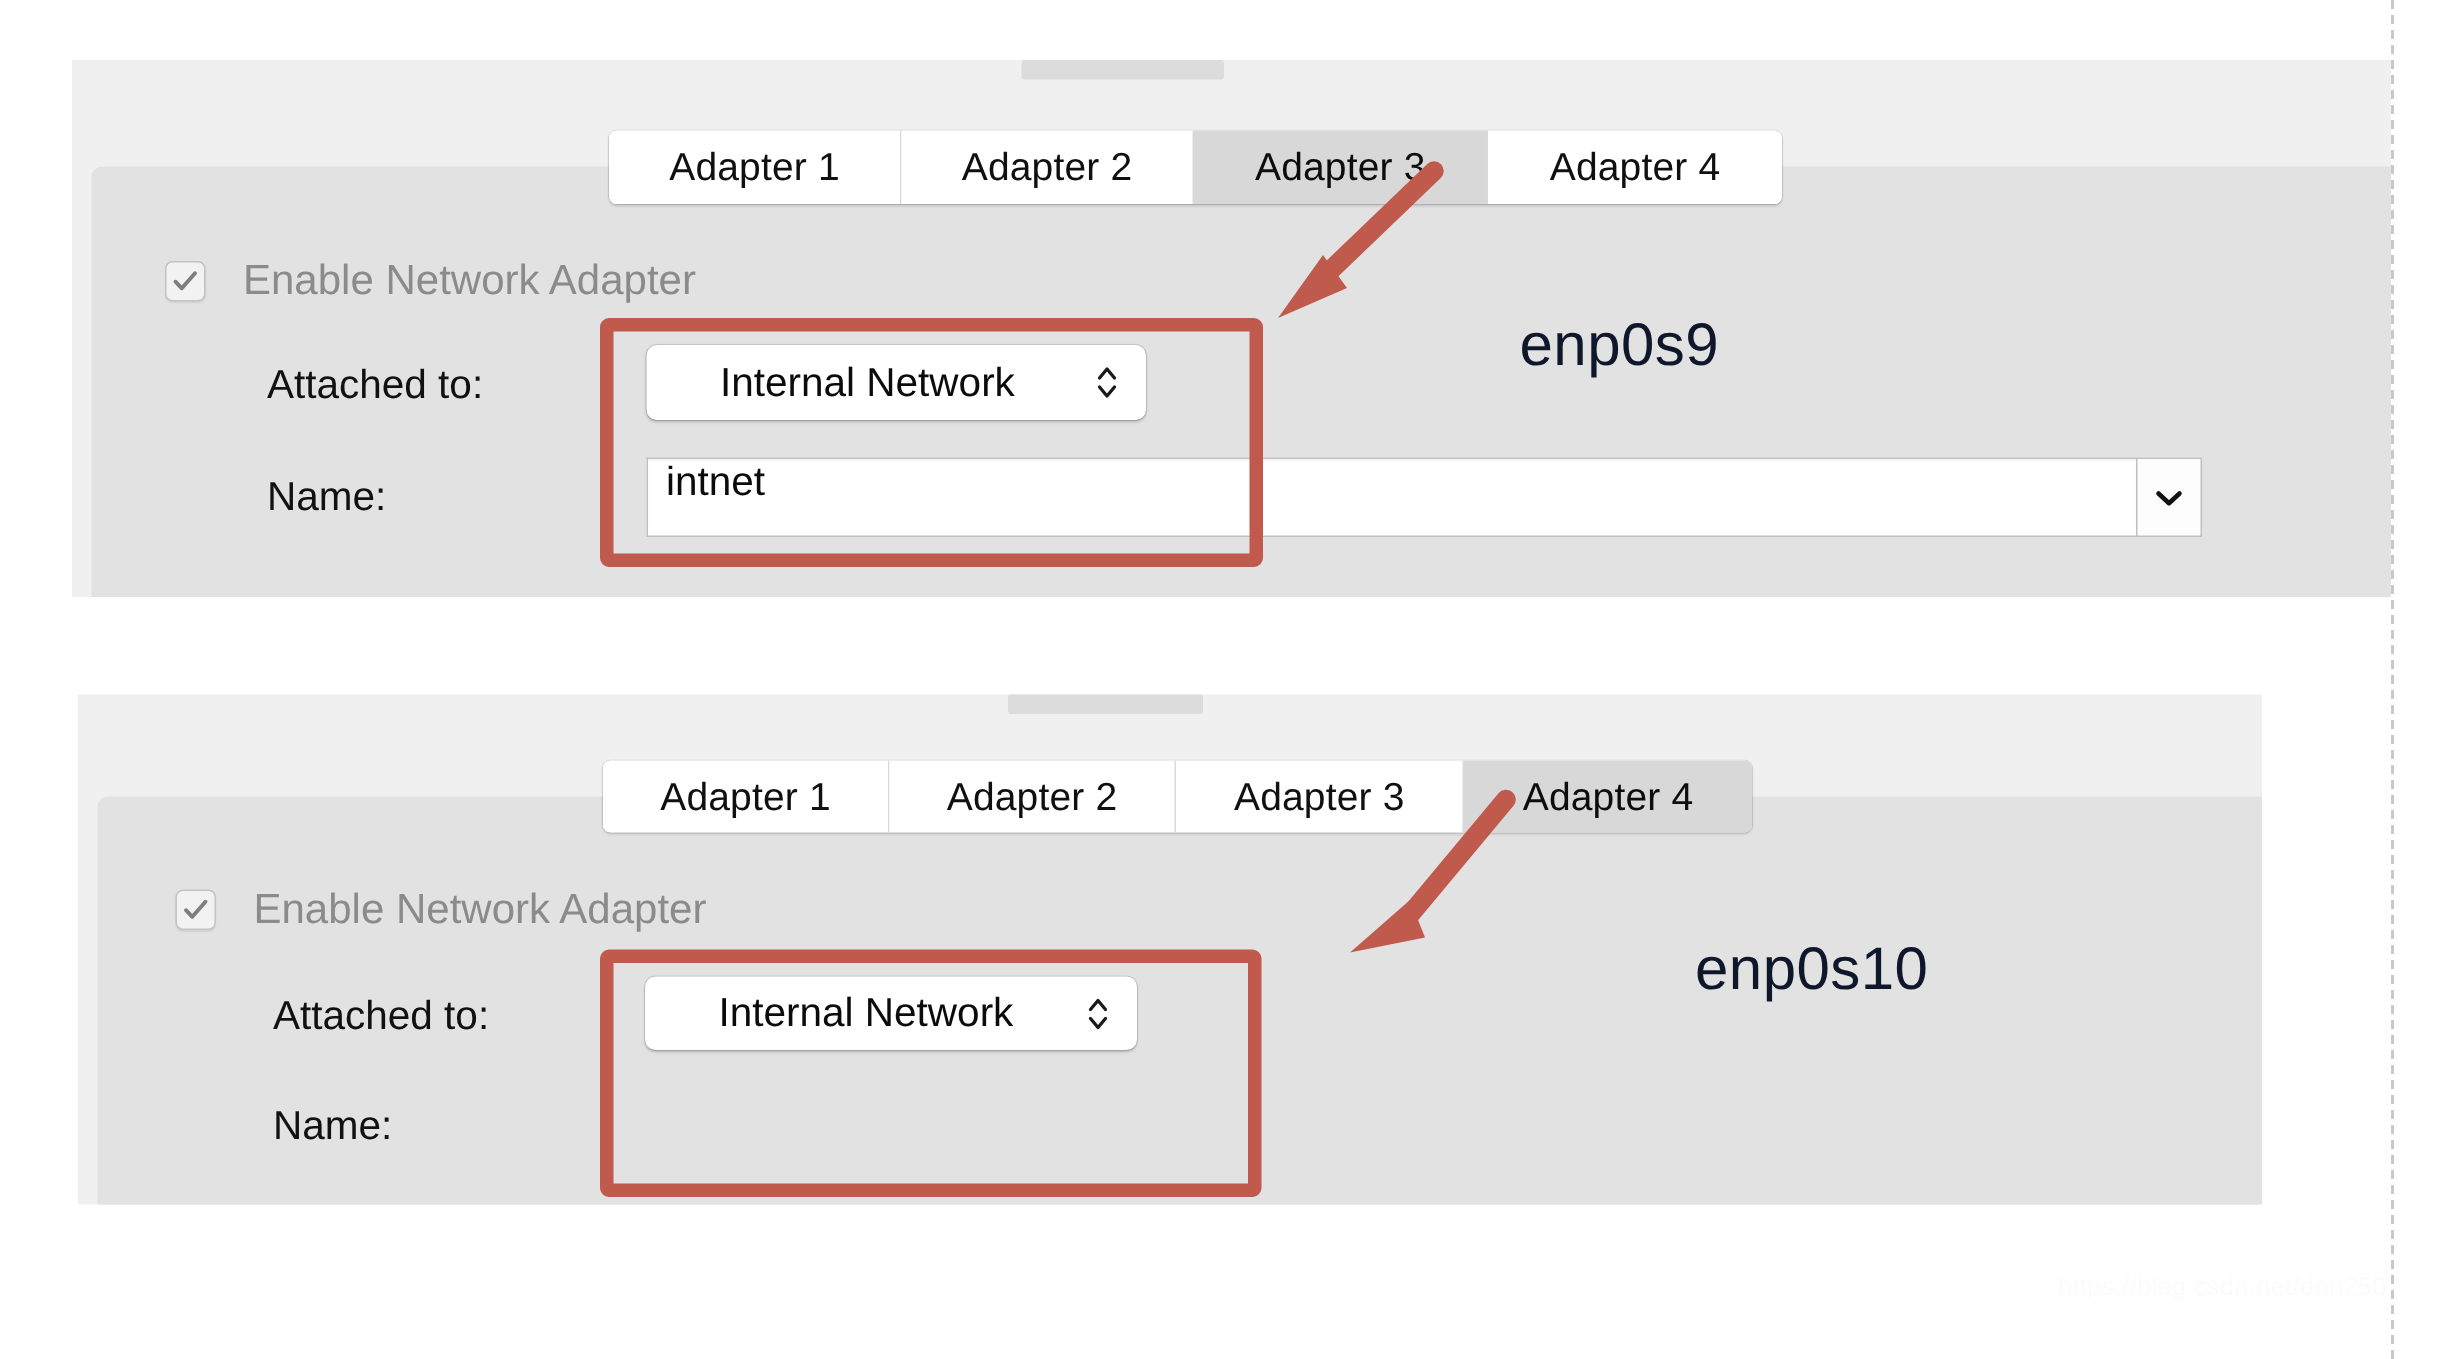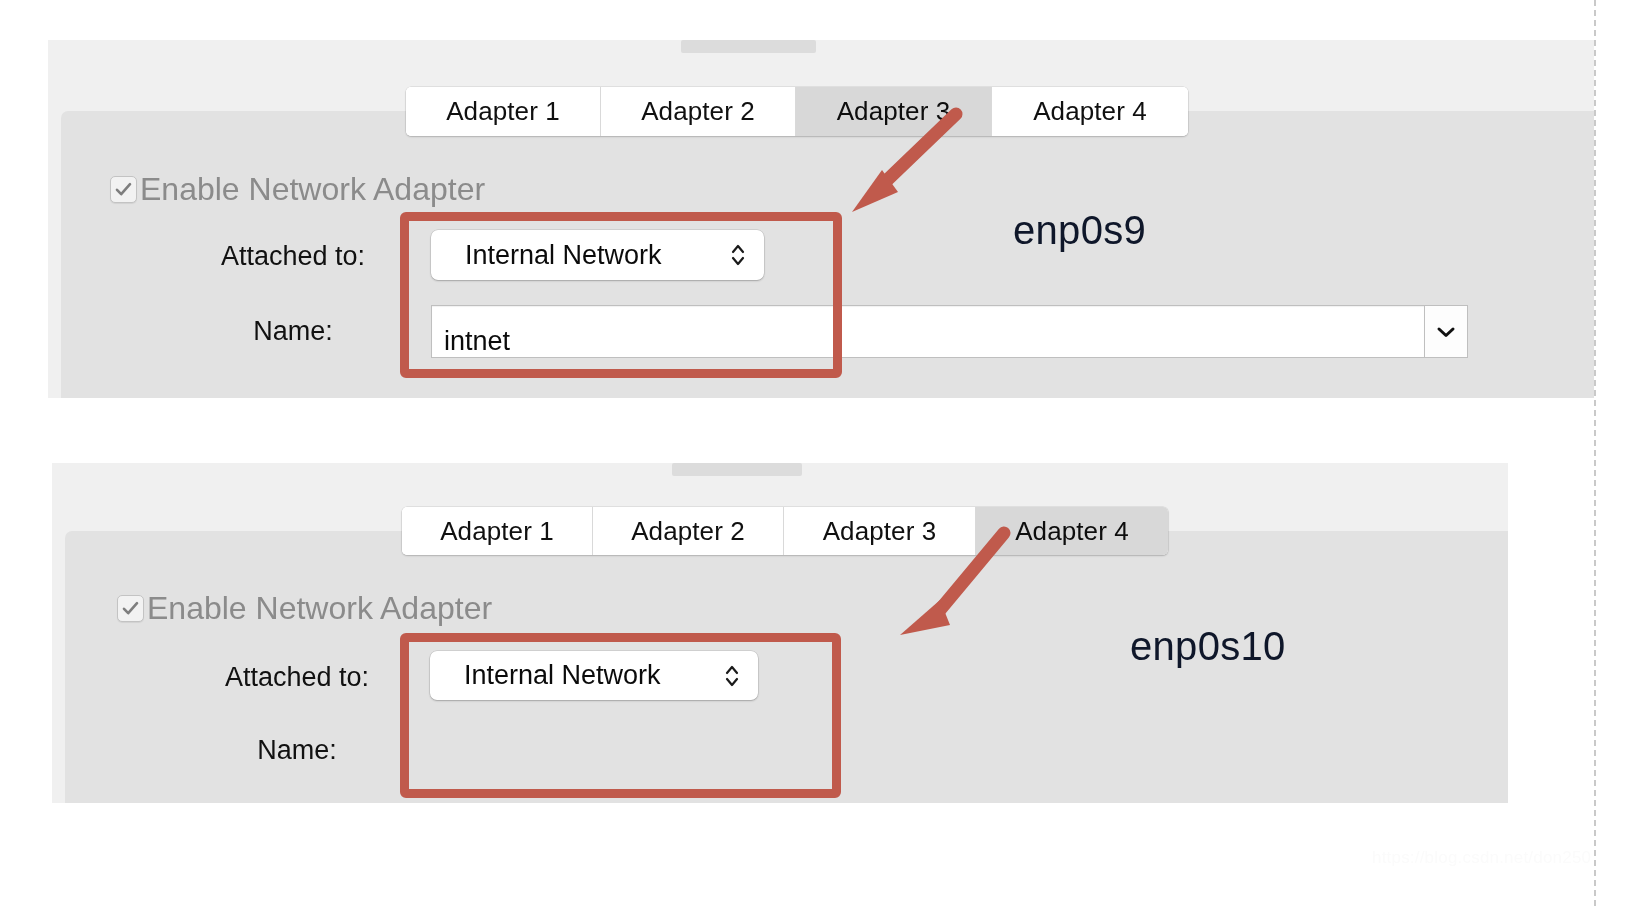--- a/index.html
+++ b/index.html
@@ -85,51 +85,52 @@
     border: 1px solid #c3c3c3;
     box-shadow: 0 1px 1px rgba(0,0,0,0.07);
     display: flex;
     align-items: center;
     justify-content: center;
     box-sizing: border-box;
     flex: 0 0 auto;
   }
   .checkbox svg { display: block; }
   .checkbox-label {
-    margin-left: 3px;
-    font-size: 32px;
+    margin-left: 25px;
+    font-size: 28px;
     color: #8b8b8b;
     white-space: nowrap;
   }
 
   .field-label {
     position: absolute;
     font-size: 27px;
     color: #111111;
-    text-align: center;
+    text-align: left;
     white-space: nowrap;
   }
 
   
   .popup-button {
     position: absolute;
     background: #ffffff;
     border-radius: 7px;
     box-shadow: 0 1px 2px rgba(0,0,0,0.22), 0 0 0 0.5px rgba(0,0,0,0.14);
     display: flex;
     align-items: center;
     box-sizing: border-box;
   }
   .popup-value {
     flex: 1 1 auto;
     font-size: 27px;
     color: #0b0b0b;
-    padding-left: 34px;
+    padding-left: 7px;
     white-space: nowrap;
     overflow: hidden;
+    margin-left: 42px;
   }
   .popup-chevrons {
     flex: 0 0 auto;
     padding-right: 17px;
     display: flex;
     align-items: center;
   }
 
   
   .combo {
@@ -137,21 +138,21 @@
     display: flex;
     align-items: stretch;
   }
   .combo-field {
     flex: 1 1 auto;
     background: #ffffff;
     border: 1px solid #bfbfbf;
     border-right: none;
     box-sizing: border-box;
     display: flex;
-    align-items: flex-end;
+    align-items: flex-start;
     box-shadow: inset 0 1px 1px rgba(0,0,0,0.06);
   }
   .combo-value {
     font-size: 27px;
     color: #0b0b0b;
     padding-left: 12px;
     white-space: nowrap;
     overflow: hidden;
   }
   .combo-button {

